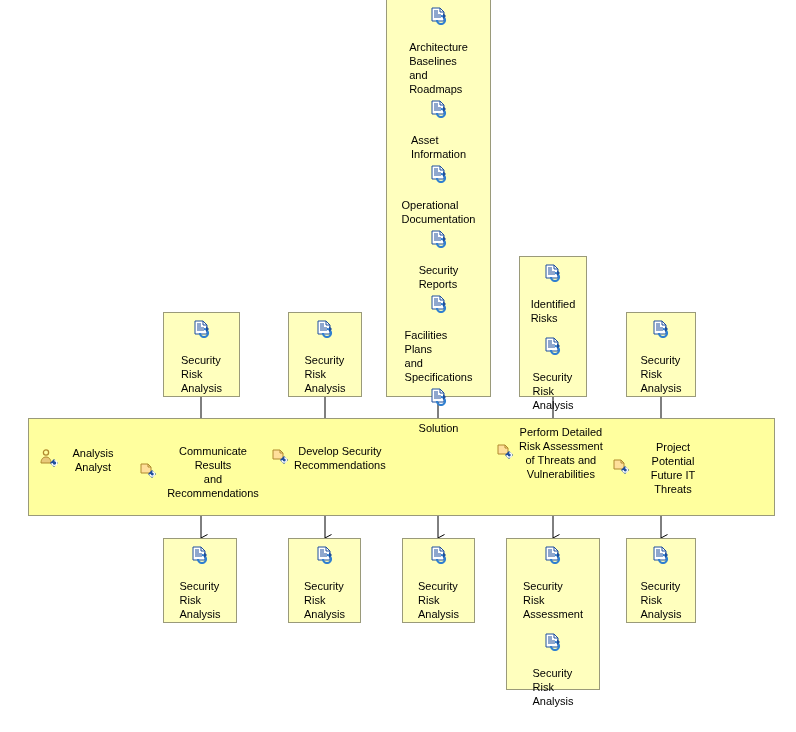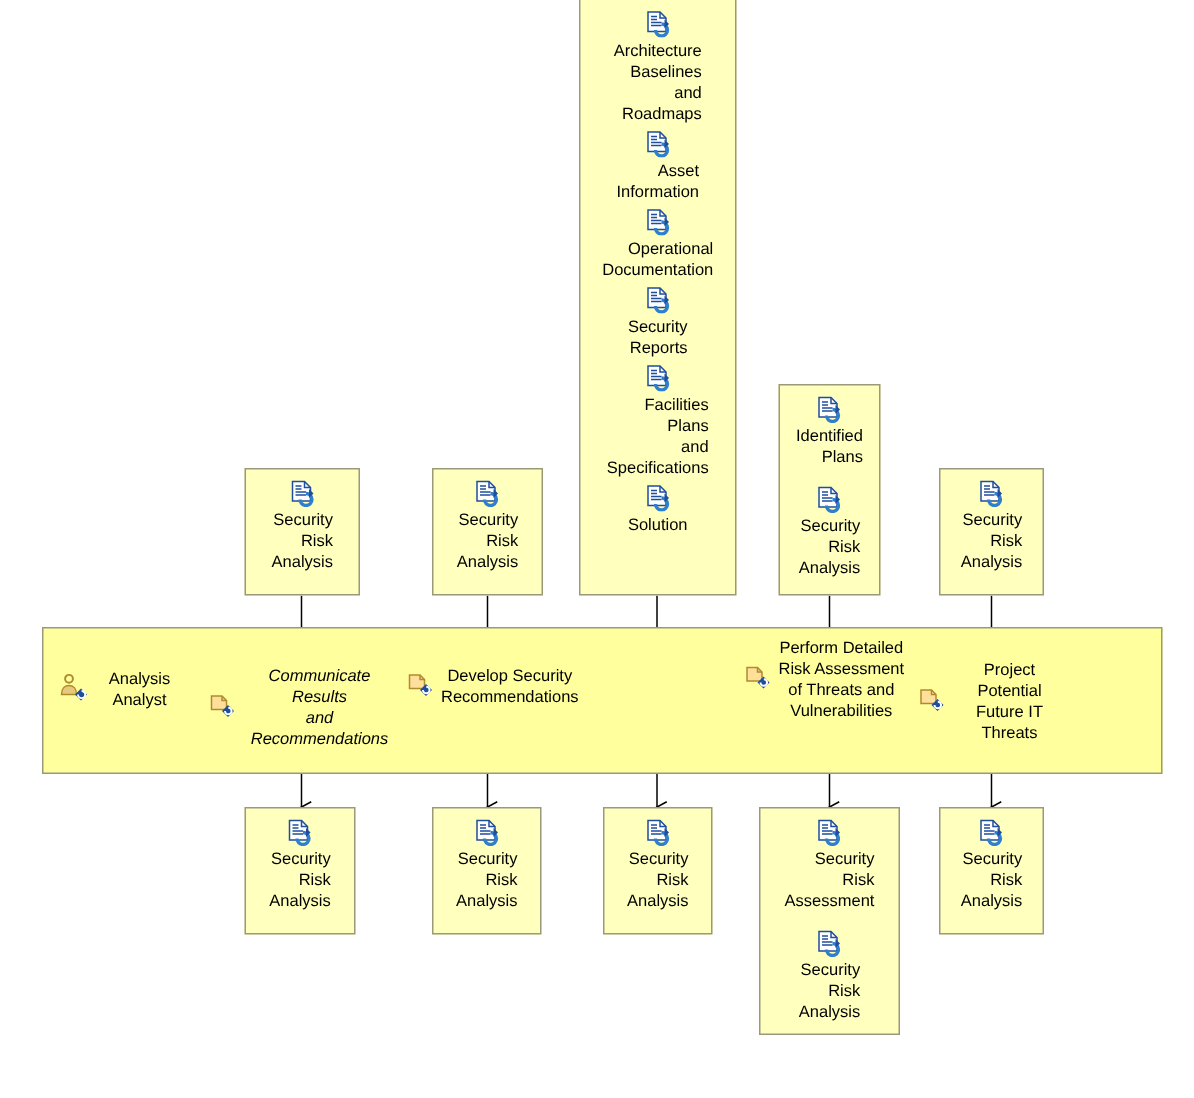--- a/index.html
+++ b/index.html
@@ -39,23 +39,23 @@
     flex-direction: column;
     align-items: center;
     width: 100%;
     margin-bottom: 4px;
   }
   .entry:last-child { margin-bottom: 0; }
   .entry-label {
     font-size: 11px;
     line-height: 14px;
     color: #000000;
-    text-align: right;
+    text-align: left;
     white-space: pre-line;
-    margin-top: 2px;
+    margin-top: 15px;
   }
   
   #band {
     position: absolute;
     left: 28px;
     top: 418px;
     width: 747px;
     height: 98px;
     background: #ffff9e;
     border: 1px solid #9a9a7a;
@@ -294,21 +294,21 @@
               <line x1="5" y1="4" x2="9" y2="4"></line>
                 <line x1="5" y1="6" x2="9" y2="6"></line>
               <line x1="5" y1="8" x2="12" y2="8"></line>
                 <line x1="5" y1="10" x2="12" y2="10"></line>
             </g>
             <path d="M8 13 a4 4 0 1 0 4 -4" fill="none" stroke="#2f7fd0" stroke-width="2.2"></path>
             <path d="M14 6 l3 3 l-3 3 z" fill="#1f4e9c"></path>
           </svg>
         </span>
         <span class="entry-label">Identified
-Plans</span>
+Risks</span>
       </div>
       <div class="entry" style="margin-top:8px;">
         <span>
           <svg class="icon" width="20" height="18" viewBox="0 0 20 18">
             <path d="M3 1 h8 l4 4 v9 h-12 z" fill="#ffffff" stroke="#1f4e9c" stroke-width="1"></path>
             <path d="M11 1 v4 h4" fill="none" stroke="#1f4e9c" stroke-width="1"></path>
             <g stroke="#1f4e9c" stroke-width="1">
               <line x1="5" y1="4" x2="9" y2="4"></line>
                 <line x1="5" y1="6" x2="9" y2="6"></line>
               <line x1="5" y1="8" x2="12" y2="8"></line>
@@ -356,21 +356,21 @@
       <svg class="icon" width="22" height="20" viewBox="0 0 22 20">
         <circle cx="8" cy="3.5" r="2.6" fill="none" stroke="#b08a2e" stroke-width="1.3"></circle>
         <path d="M3 14 c0 -4 2.2 -6 5 -6 c2.8 0 5 2 5 6 z" fill="#e8c87a" stroke="#b08a2e" stroke-width="1"></path>
         <path d="M12 14 l4 -4 l4 4 l-4 4 z" fill="#1f4e9c"></path>
         <path d="M14 14 a2.4 2.4 0 1 0 2.4 -2.4" fill="none" stroke="#ffffff" stroke-width="1.3"></path>
       </svg>
     </span>
     <span class="band-label">Analysis Analyst</span>
   </div>
 
-  <div class="band-cell" style="left:138px; top:442px; width:126px;font-style:italic;">
+  <div class="band-cell" style="left:138px; top:442px; width:126px;">
     <span>
       <svg class="icon" width="24" height="20" viewBox="0 0 24 20">
         <path d="M3 3 h7 l3 3 v6 h-10 z" fill="#ffdf9a" stroke="#b08a2e" stroke-width="1"></path>
         <path d="M10 3 v3 h3" fill="none" stroke="#b08a2e" stroke-width="1"></path>
         <path d="M10 13 l4 -4 l4 4 l-4 4 z" fill="#1f4e9c"></path>
         <path d="M12 13 a2.2 2.2 0 1 0 2.2 -2.2" fill="none" stroke="#ffffff" stroke-width="1.3"></path>
       </svg>
     </span>
     <span class="band-label">Communicate Results
 and Recommendations</span>

